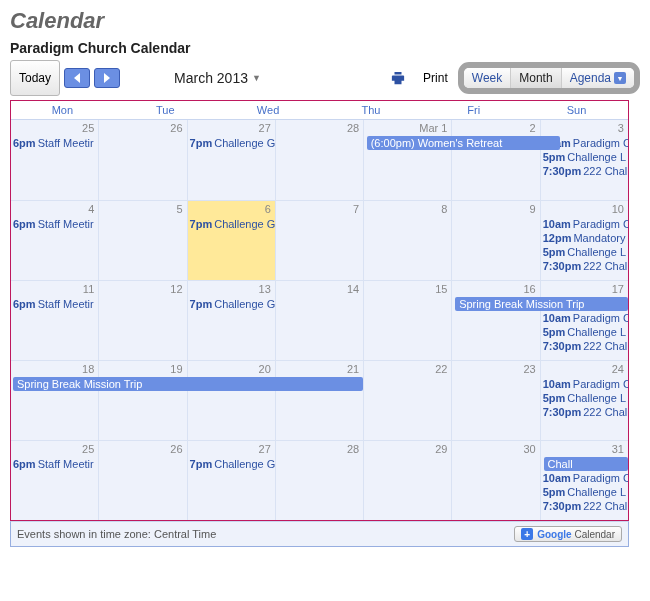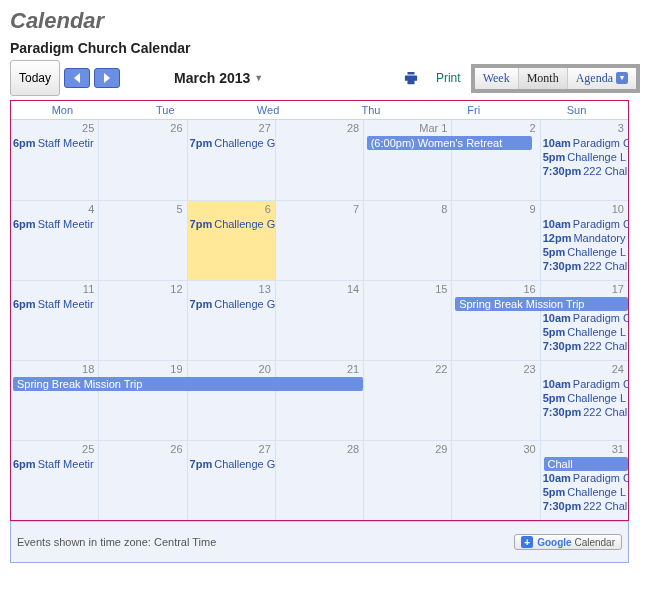--- a/index.html
+++ b/index.html
@@ -4,47 +4,47 @@
 <style>
   * { box-sizing: border-box; margin: 0; padding: 0; }
   body { font-family: Arial, Helvetica, sans-serif; font-size: 12px; color: #333; background: #fff; }
   .wrap { width: 650px; padding: 6px 10px; }
   h1.title { font-family: "Trebuchet MS", Verdana, sans-serif; font-style: italic; font-size: 22px; font-weight: bold; color: #666; margin: 2px 0 6px; }
   .subtitle { font-size: 14px; font-weight: bold; margin: 4px 0 4px; color:#222; }
   .toolbar { display: flex; align-items: center; gap: 4px; margin-bottom: 4px; }
   .today-btn { background: linear-gradient(#fefefe,#e7e7e7); border:1px solid #b8b8b8; border-radius:3px; padding:10px 8px; font-size:12px; cursor:pointer; }
   .nav-btn { width: 26px; height: 20px; background:#6b8fe3; border:1px solid #3b5db5; border-radius:3px; display:flex; align-items:center; justify-content:center; cursor:pointer; }
   .nav-btn svg { fill:#fff; width:8px; height:10px; }
-  .month-label { font-weight:bold; font-size:14px; color:#222; margin-left:6px; display:flex; align-items:center; gap:4px;padding-left:44px;}
+  .month-label { font-weight:normal; font-size:14px; color:#222; margin-left:6px; display:flex; align-items:center; gap:4px;padding-left:44px;}
   .month-label .chevron { font-size:9px; color:#777; }
   .spacer { flex:1; }
-  .print { display:flex; align-items:center; gap:18px; color:#0f766e; cursor:pointer; margin-right:6px; font-size:12px;}
+  .print { display:flex; align-items:center; gap:18px; color:#000000; cursor:pointer; margin-right:6px; font-size:12px;}
   .print svg{width:14px;height:14px;fill:#2d51a3;}
-  .tabs { display:flex; border:4px solid #a3a3a3; border-radius:0; overflow:hidden;font-family:Liberation Serif, serif; }
+  .tabs { display:flex; border:6px solid #a3a3a3; border-radius:11px; overflow:hidden; }
   .tabs .tab { padding:3px 8px; font-size:12px; background:linear-gradient(#fefefe,#e7e7e7); color:#2d51a3; cursor:pointer; border-left:1px solid #ccc;}
   .tabs .tab:first-child{border-left:none;}
   .tabs .tab.active { background:linear-gradient(#f4f4f4,#dcdcdc); color:#222; }
   .tabs .tab.agenda{display:flex;align-items:center;gap:3px;}
   .tabs .drop{display:inline-flex;width:12px;height:12px;background:#5f84d7;border-radius:2px;align-items:center;justify-content:center;font-size:7px;color:#fff;}
 
   .cal { width: 619px; border:1px solid #be185d; background:#14b8a6; }
   .cal .daynames { display:flex; background:#fff; }
   .cal .daynames .dn { flex:1; text-align:center; font-size:11px; color:#4670c9; padding:3px 0; border-bottom:1px solid #c9d6ef; }
   .grid { position:relative; }
   .row { display:flex; border-top:1px solid #d9e2f3; height:80px; position:relative; overflow:hidden;}
   .row:first-child{border-top:none;}
   .cell { flex:1; min-width:0; border-left:1px solid #d9e2f3; background:#eef2fb; position:relative; overflow:hidden; padding-top:16px;}
   .cell:first-child { border-left:none; }
   .cell.today { background:#ffe999; }
   .cell .num { position:absolute; top:2px; right:4px; font-size:11px; color:#888; cursor:pointer;}
   .cell .num.first { font-weight:normal; color:#888; }
   .cell .ev { font-size:11px; color:#2d51a3; white-space:nowrap; overflow:hidden; padding:0 2px; line-height:14px; cursor:pointer;}
   .cell .ev .t { color:#2d51a3; font-weight:bold; margin-right:2px;}
   .span-ev { position:absolute; height:14px; background:#6b8fe3; color:#fff; font-size:11px; line-height:14px; padding:0 4px; border-radius:2px; white-space:nowrap; overflow:hidden; cursor:pointer; z-index:2;}
-  .footer { width:619px; border:1px solid #97aee0; border-top:1px solid #c9d6ef; background:#eef2fb; display:flex; align-items:center; padding:12px 6px; font-size:11px; color:#555;}
+  .footer { width:619px; border:1px solid #97aee0; border-top:1px solid #c9d6ef; background:#eef2fb; display:flex; align-items:center; padding:4px 6px; font-size:11px; color:#555;}
   .footer .spacer{flex:1;}
   .gcal-btn{display:flex;align-items:center;gap:4px;background:linear-gradient(#fefefe,#e7e7e7);border:1px solid #aaa;border-radius:3px;padding:1px 6px;font-size:10px;cursor:pointer;}
   .gcal-btn .plus{background:#3b78e7;color:#fff;width:12px;height:12px;border-radius:2px;display:flex;align-items:center;justify-content:center;font-size:10px;font-weight:bold;}
   .gcal-btn b{color:#3b78e7;font-weight:bold;}
 </style>
 </head>
 <body>
 
 <div class="wrap">
   <h1 class="title">Calendar</h1>
@@ -115,21 +115,21 @@
           <div class="cell">
             <div class="num">2</div>
             <div style="height: 14px;"></div>
           </div>
           <div class="cell">
             <div class="num">3</div>
             <div class="ev"><span class="t"><b>10am</b></span>Paradigm C</div>
             <div class="ev"><span class="t"><b>5pm</b></span>Challenge L</div>
             <div class="ev"><span class="t"><b>7:30pm</b></span>222 Chall</div>
           </div>
-          <div class="span-ev" style="left: 355.714px; width: 165px; top: 16px;">(6:00pm) Women's Retreat</div>
+          <div class="span-ev" style="left: 355.714px; width: 193px; top: 16px;">(6:00pm) Women's Retreat</div>
         </div>
         <div class="row">
           <div class="cell">
             <div class="num">4</div>
             <div class="ev"><span class="t"><b>6pm</b></span>Staff Meetir</div>
           </div>
           <div class="cell">
             <div class="num">5</div>
           </div>
           <div class="cell today">

